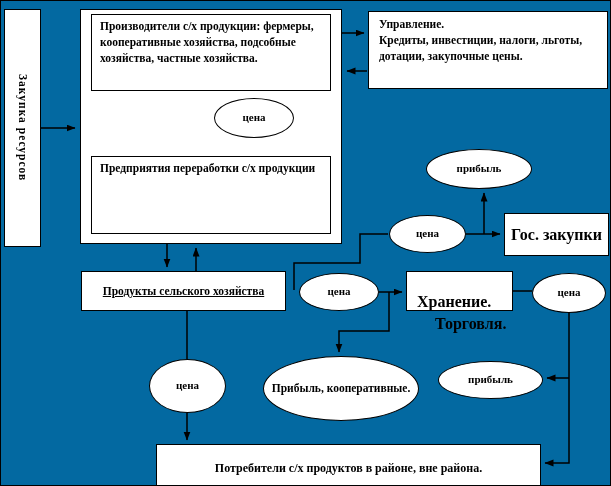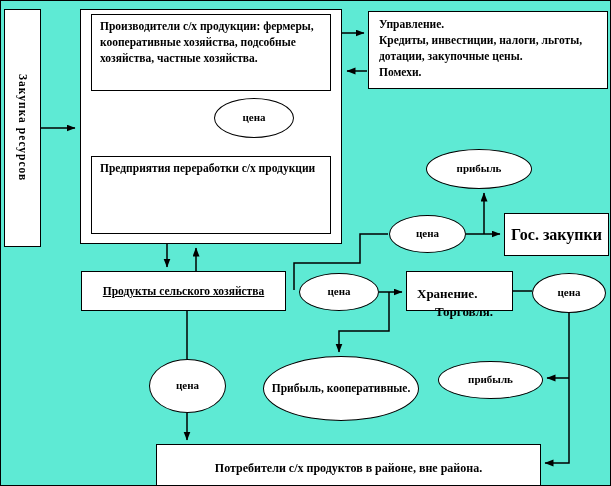--- a/index.html
+++ b/index.html
@@ -1,19 +1,19 @@
 <!DOCTYPE html>
 <html><head>
 <meta charset="utf-8">
 <style>
   html,body{margin:0;padding:0;background:#9a9a9a;}
   .canvas{
     position:relative;
     width:609px;height:484px;
-    background:#5eead4;
+    background:#0369a1;
     border:1px solid #000;
     font-family:"Liberation Serif","DejaVu Serif",serif;
     font-weight:bold;
     color:#000;
     overflow:hidden;
   }
   .node{position:absolute;background:#fff;border:1px solid #000;box-sizing:border-box;}
   .box{padding:3px 8px;font-size:11.5px;line-height:1.4;}
   .ellipse{border-radius:50%;display:flex;align-items:center;justify-content:center;
            font-size:11px;text-align:left;line-height:1.25;padding:2px 6px;}
@@ -30,21 +30,21 @@
   .n-price-producers{left:213px;top:97px;width:80px;height:40px;}
   .n-processing{left:90px;top:155px;width:240px;height:78px;}
 
   .n-management{left:367px;top:10px;width:240px;height:78px;padding:4px 10px;}
   .n-profit-top{left:425px;top:148px;width:106px;height:40px;}
   .n-price-gos{left:388px;top:214px;width:77px;height:38px;}
   .n-gos{left:503px;top:212px;width:105px;height:43px;font-size:16px;}
 
   .n-farm-products{left:80px;top:270px;width:205px;height:40px;font-size:11.5px;text-decoration:underline;}
   .n-price-storage{left:298px;top:272px;width:80px;height:38px;}
-  .n-storage{left:405px;top:270px;width:107px;height:40px;padding:13px 0 0 10px;font-size:13px;line-height:1.35;}
+  .n-storage{left:405px;top:270px;width:107px;height:40px;padding:19px 0 0 10px;font-size:16px;line-height:1.35;}
   .n-storage .line2{padding-left:18px;}
   .n-price-right{left:531px;top:272px;width:74px;height:40px;}
 
   .n-price-consumer{left:148px;top:358px;width:77px;height:54px;}
   .n-profit-profitability{left:262px;top:355px;width:156px;height:65px;font-size:11.5px;}
   .n-profit-right{left:437px;top:360px;width:105px;height:38px;}
 
   .n-consumers{left:155px;top:443px;width:385px;height:49px;font-size:12px;}
 
   .wires{position:absolute;left:0;top:0;pointer-events:none;}
@@ -104,21 +104,20 @@
     <span>цена</span>
   </div>
 
   <div class="node box n-processing">
     <span>Предприятия переработки с/х продукции</span>
   </div>
 
   <div class="node box n-management">
     <div>Управление.</div>
     <div>Кредиты,  инвестиции,  налоги,  льготы, дотации,  закупочные цены.</div>
-    <div>Помехи.</div>
   </div>
 
   <div class="node ellipse n-profit-top">
     <span>прибыль</span>
   </div>
 
   <div class="node ellipse n-price-gos">
     <span>цена</span>
   </div>
 

